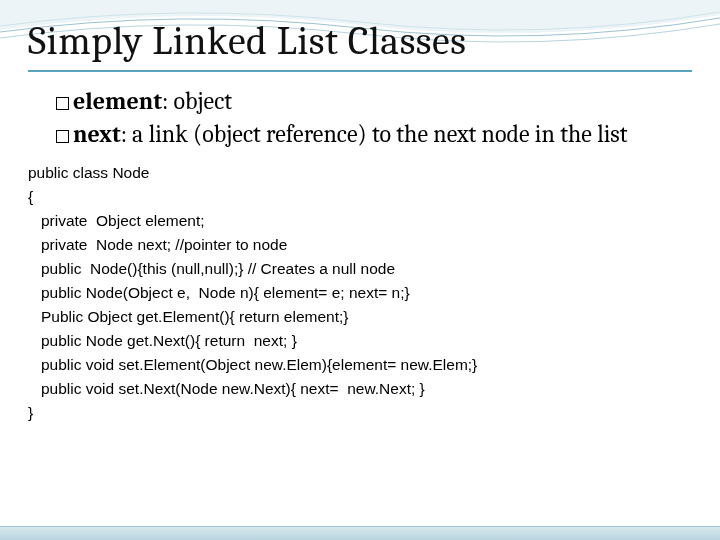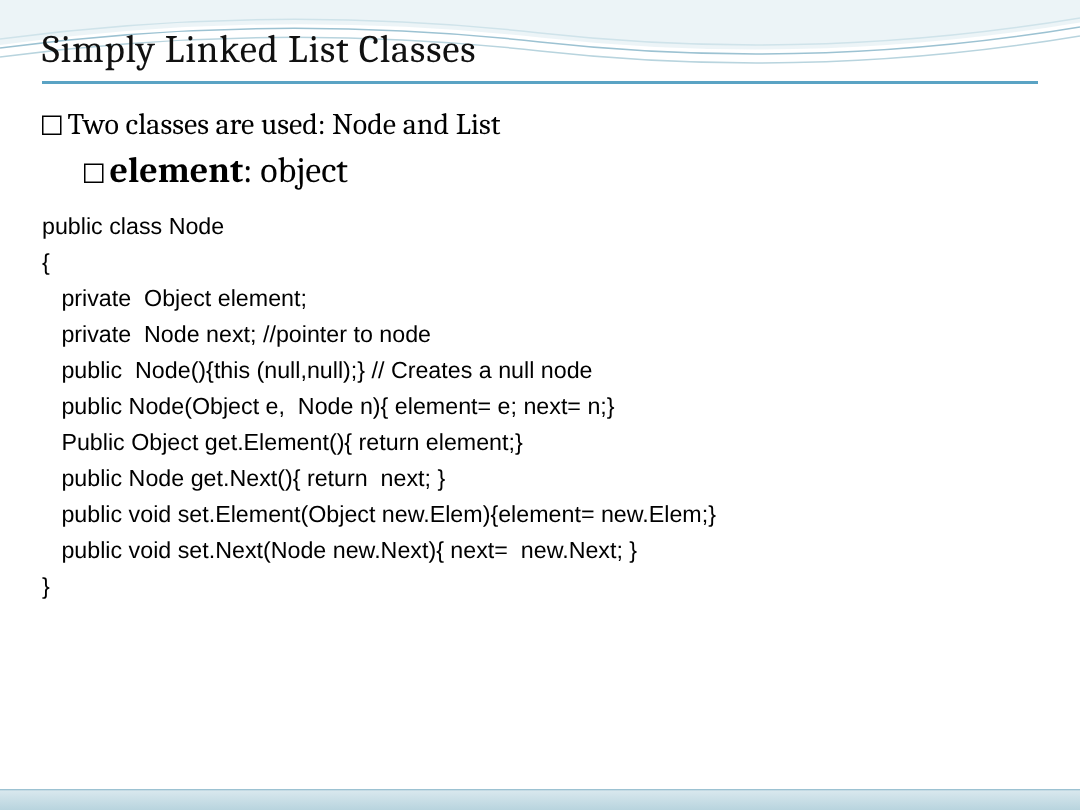--- a/index.html
+++ b/index.html
@@ -19,21 +19,21 @@
     height: 60px;
     z-index: 0;
   }
   .content {
     position: relative;
     z-index: 1;
     padding: 18px 28px 10px 28px;
   }
   .title {
     font-family: Cambria, Georgia, serif;
-    font-size: 26px;
+    font-size: 40px;
     font-weight: normal;
     color: #111;
     border-bottom: 2px solid #5aa3c4;
     padding-bottom: 6px;
     margin-bottom: 14px;
     letter-spacing: 0.5px;
   }
   .bullet-line {
     font-size: 20px;
     color: #000;
@@ -80,26 +80,26 @@
 <svg class="wave-bg" viewBox="0 0 720 60" preserveAspectRatio="none">
   <path d="M0,30 Q180,5 360,25 T720,15 L720,0 L0,0 Z" fill="#eaf3f6" opacity="0.9"></path>
   <path d="M0,32 Q180,8 360,28 T720,18" fill="none" stroke="#9cc2d2" stroke-width="1"></path>
   <path d="M0,38 Q180,14 360,34 T720,24" fill="none" stroke="#b8d4de" stroke-width="1"></path>
   <path d="M0,26 Q180,2 360,22 T720,12" fill="none" stroke="#cfe3ea" stroke-width="1"></path>
 </svg>
 
 <div class="content">
   <h1 class="title">Simply Linked List Classes</h1>
 
-  <div class="bullet-line">
-    <span class="bullet-box"></span><span>Two classes are used: Node and List</span>
-  </div>
 
   <div class="sub-bullet-line">
     <span class="bullet-box"></span><span class="bold">element</span><span>: object</span>
+  </div>
+  <div class="sub-bullet-line">
+    <span class="bullet-box"></span><span class="bold">next</span><span>: a link (object reference) to the next node in the list</span>
   </div>
 
   <div class="code-block">public class Node
 {
    private  Object element;
    private  Node next; //pointer to node
    public  Node(){this (null,null);} // Creates a null node
    public Node(Object e,  Node n){ element= e; next= n;}
    Public Object get.Element(){ return element;}
    public Node get.Next(){ return  next; }

